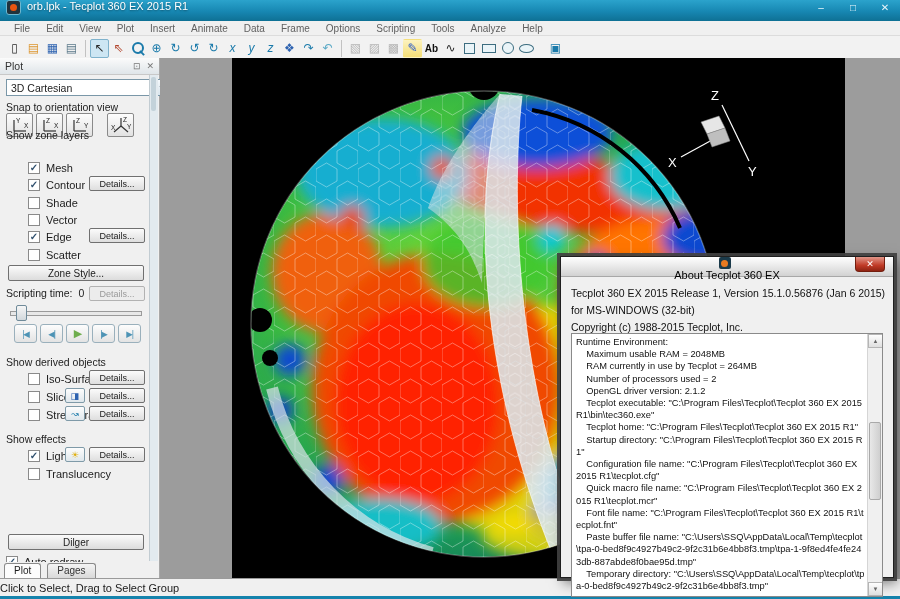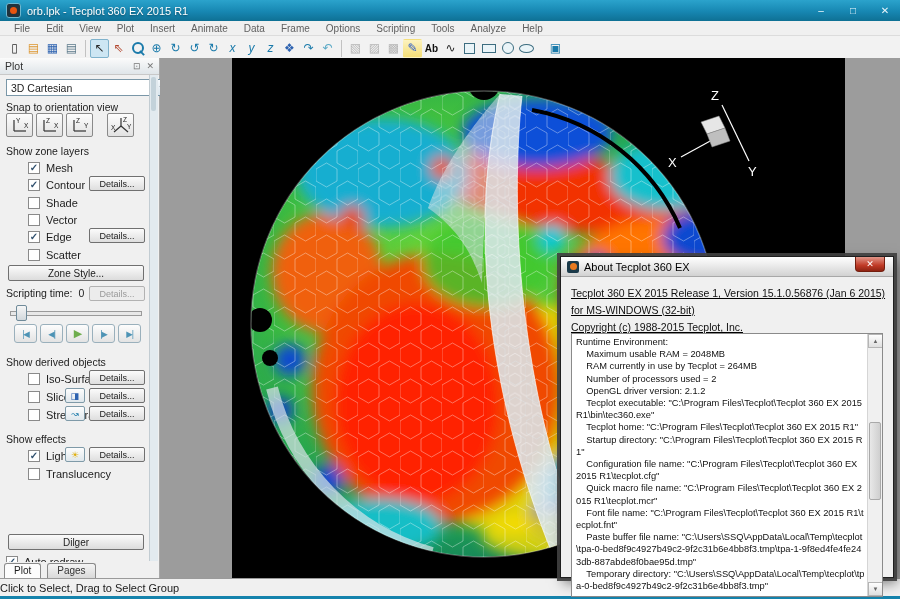--- a/index.html
+++ b/index.html
@@ -1,20 +1,20 @@
 <!DOCTYPE html>
 <html><head>
 <meta charset="utf-8">
 <style>
   html,body{margin:0;padding:0;}
   body{width:900px;height:599px;position:relative;font-family:"Liberation Sans",sans-serif;background:#9c9c9c;overflow:hidden;}
   #app{position:absolute;inset:0;border:3px solid #1583ac;box-sizing:border-box;background:#9c9c9c;}
   
   .titlebar{position:absolute;left:-3px;top:-3px;width:900px;height:21px;
-    background:linear-gradient(#2ba3cc,#1787b2 55%,#0e7094);display:flex;align-items:center;padding:0 6px;box-sizing:border-box;}
+    background:linear-gradient(#2ba3cc,#1787b2 55%,#0e7094);display:flex;padding:0 6px;box-sizing:border-box;}
   .appicon{width:13px;height:13px;border-radius:3px;background:#20333d;border:1px solid #6db7cf;position:relative;margin-right:6px;flex:none;}
   .appicon::after{content:"";position:absolute;left:3px;top:3px;width:7px;height:7px;border-radius:50%;background:#e85510;}
   .wtitle{color:#fff;font-size:11px;text-shadow:0 1px 2px rgba(0,0,0,.4);white-space:nowrap;}
   .wbtns{margin-left:auto;display:flex;gap:14px;color:#eaf6fb;font-size:10px;line-height:15px;}
   .wbtns span{width:18px;text-align:center;cursor:default;}
   
   .menubar{position:absolute;left:-3px;top:18px;width:900px;height:15px;background:#f0f0f0;border-bottom:1px solid #dcdcdc;display:flex;align-items:center;padding-left:6px;box-sizing:border-box;}
   .menubar span{font-size:10px;color:#5f5f5f;padding:0 8px;white-space:nowrap;}
   
   .toolbar{position:absolute;left:-3px;top:33px;width:900px;height:25px;background:#f2f2f2;border-bottom:1px solid #c8c8c8;display:flex;align-items:center;padding-left:5px;box-sizing:border-box;}
@@ -65,26 +65,26 @@
   .tab.on{background:#fcfcfc;margin-left:4px;position:relative;z-index:2;}
   .tab.off{background:linear-gradient(#f4f4f4,#d9d9d9);margin-left:6px;color:#333;}
   
   .workspace{position:absolute;left:157px;top:55px;right:-3px;height:520px;background:#9c9c9c;}
   .canvas{position:absolute;left:72px;top:0;width:613px;height:520px;background:#000;}
   
   .statusbar{position:absolute;left:-3px;right:-3px;top:575px;height:18px;background:#f0f0f0;border-top:1px solid #9a9a9a;display:flex;align-items:center;box-sizing:border-box;font-size:11px;color:#1a1a1a;}
   
   .dlg{position:absolute;left:557px;top:253px;width:334px;height:322px;background:#f0f0f0;
     border:1px solid #1f1f1f;box-shadow:0 0 0 3px rgba(64,64,64,.92),3px 5px 12px rgba(0,0,0,.5);box-sizing:border-box;z-index:10;}
-  .dlg-title{height:20px;background:linear-gradient(#ffffff,#d2d2d2);border-bottom:1px solid #a8a8a8;display:flex;align-items:center;padding:0 6px;box-sizing:border-box;}
+  .dlg-title{height:20px;background:linear-gradient(#ffffff,#d2d2d2);border-bottom:1px solid #a8a8a8;display:flex;align-items:center;padding:0 6px;box-sizing:border-box;flex-direction:column;}
   .dlg-ico{width:12px;height:12px;border-radius:2px;background:#1b3a4a;position:relative;margin-right:5px;flex:none;}
   .dlg-ico::after{content:"";position:absolute;left:2.5px;top:2.5px;width:7px;height:7px;border-radius:50%;background:#e87a20;}
   .dlg-title .t{font-size:11px;color:#000;}
   .dlg-close{position:absolute;right:8px;top:0;width:30px;height:15px;background:linear-gradient(#e2978a,#c03a26 60%,#8f2312);border:1px solid #731d0e;border-top:none;border-radius:0 0 4px 4px;color:#fff;font-size:9px;display:flex;align-items:center;justify-content:center;box-sizing:border-box;}
-  .dlg-body{padding:5px 10px 0;text-decoration:underline;}
+  .dlg-body{padding:5px 10px 0;}
   .dlg-line{font-size:10.5px;color:#111;margin-top:5px;white-space:nowrap;}
   .dlg-text{margin-top:0;height:264px;background:#fff;border:1px solid #8a8a8a;position:relative;box-sizing:border-box;overflow:hidden;}
   .dlg-text .txt{position:absolute;left:4px;top:2px;right:17px;bottom:2px;font-size:9.3px;line-height:12.2px;color:#111;white-space:pre-wrap;word-break:break-all;overflow:hidden;}
   .vscroll{position:absolute;right:0;top:0;bottom:0;width:15px;background:#f0f0f0;border-left:1px solid #d5d5d5;box-sizing:border-box;}
   .vscroll .up,.vscroll .dn{position:absolute;left:0;width:15px;height:14px;background:linear-gradient(#fdfdfd,#dfdfdf);border:1px solid #b5b5b5;color:#666;font-size:6px;display:flex;align-items:center;justify-content:center;box-sizing:border-box;}
   .vscroll .up{top:0;} .vscroll .dn{bottom:0;}
   .vscroll .th{position:absolute;left:1px;top:88px;width:12px;height:78px;background:linear-gradient(90deg,#e8e8e8,#cfcfcf);border:1px solid #a9a9a9;border-radius:2px;box-sizing:border-box;}
 </style>
 </head>
 <body>
@@ -207,21 +207,21 @@
             <line x1="11" y1="10" x2="11" y2="2" stroke="#333" stroke-width="1.2"></line>
             <line x1="11" y1="10" x2="4" y2="16" stroke="#333" stroke-width="1.2"></line>
             <line x1="11" y1="10" x2="18" y2="16" stroke="#333" stroke-width="1.2"></line>
             <text x="13" y="6" font-size="6.5" fill="#222">Z</text>
             <text x="1" y="14" font-size="6.5" fill="#222">X</text>
             <text x="17" y="13" font-size="6.5" fill="#222">Y</text>
           </svg>
       </span>
     </div>
 
-    <div class="slabel" style="top:87px">Show zone layers</div>
+    <div class="slabel" style="top:71px">Show zone layers</div>
     <div class="cbrow" style="top:102px">
       <span class="cb">
           <i>✓</i>
         </span>
       <span>Mesh</span>
     </div>
     <div class="cbrow" style="top:119px">
       <span class="cb">
           <i>✓</i>
         </span>

